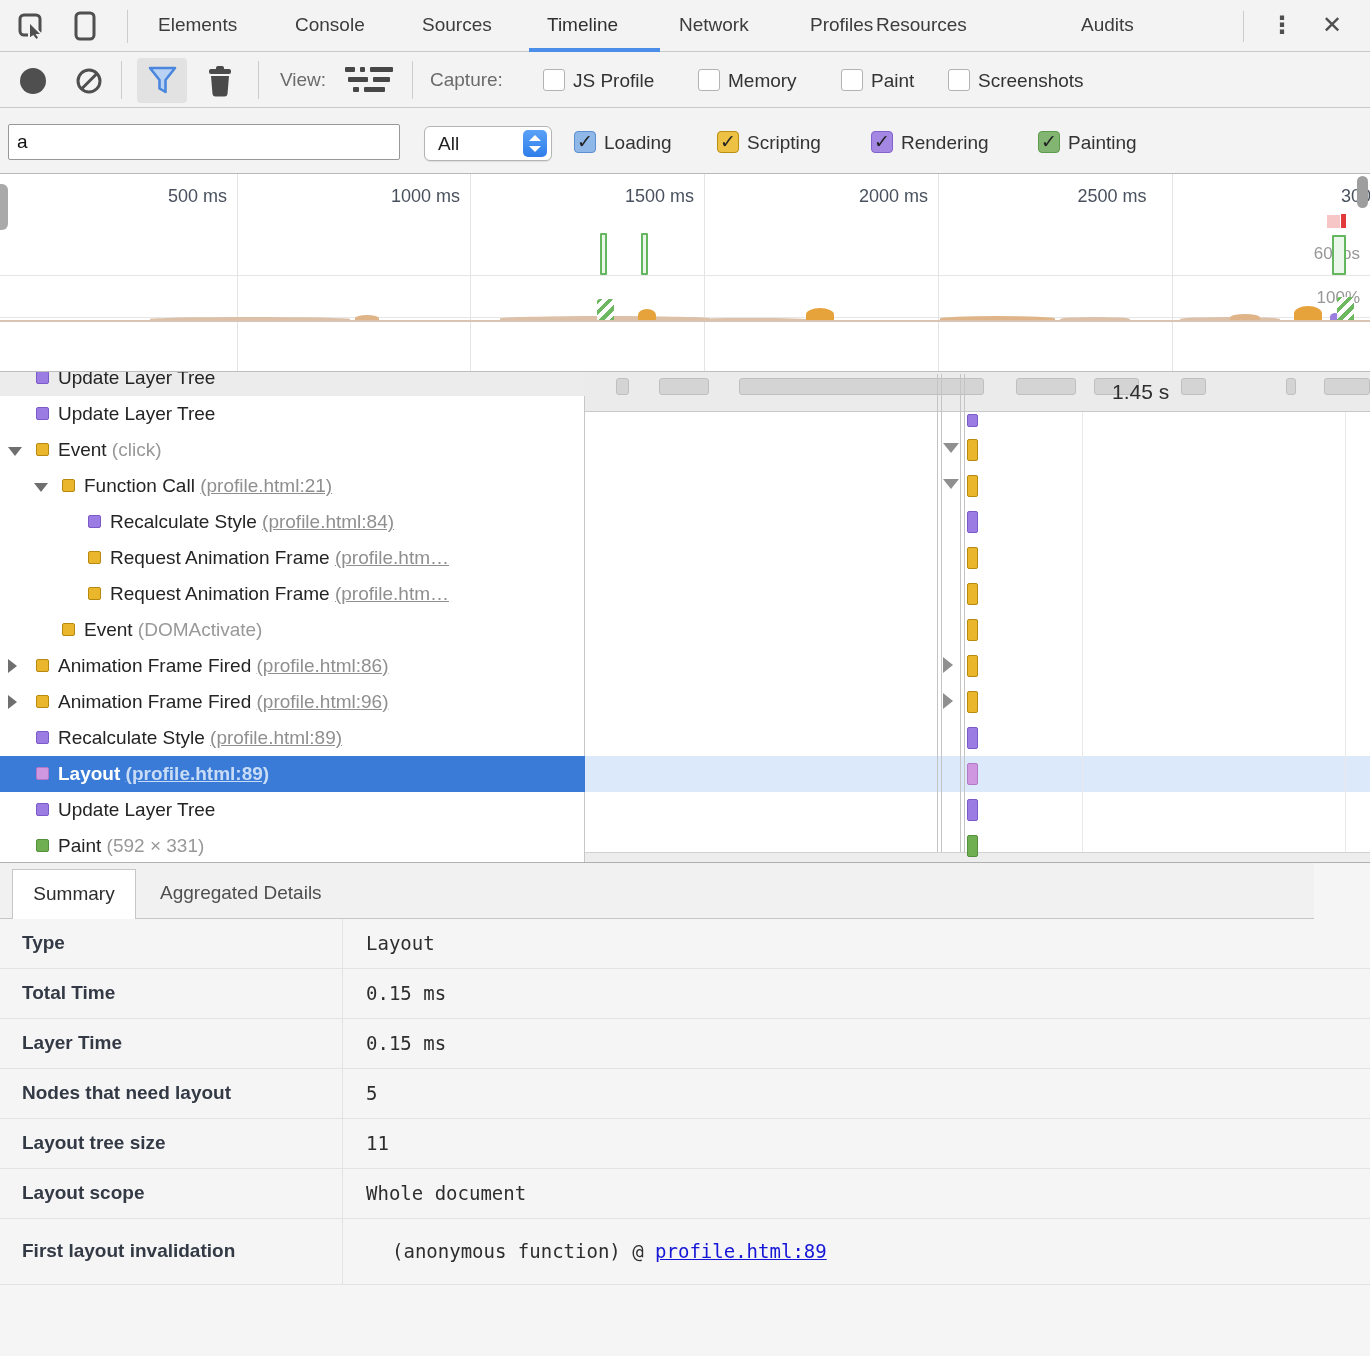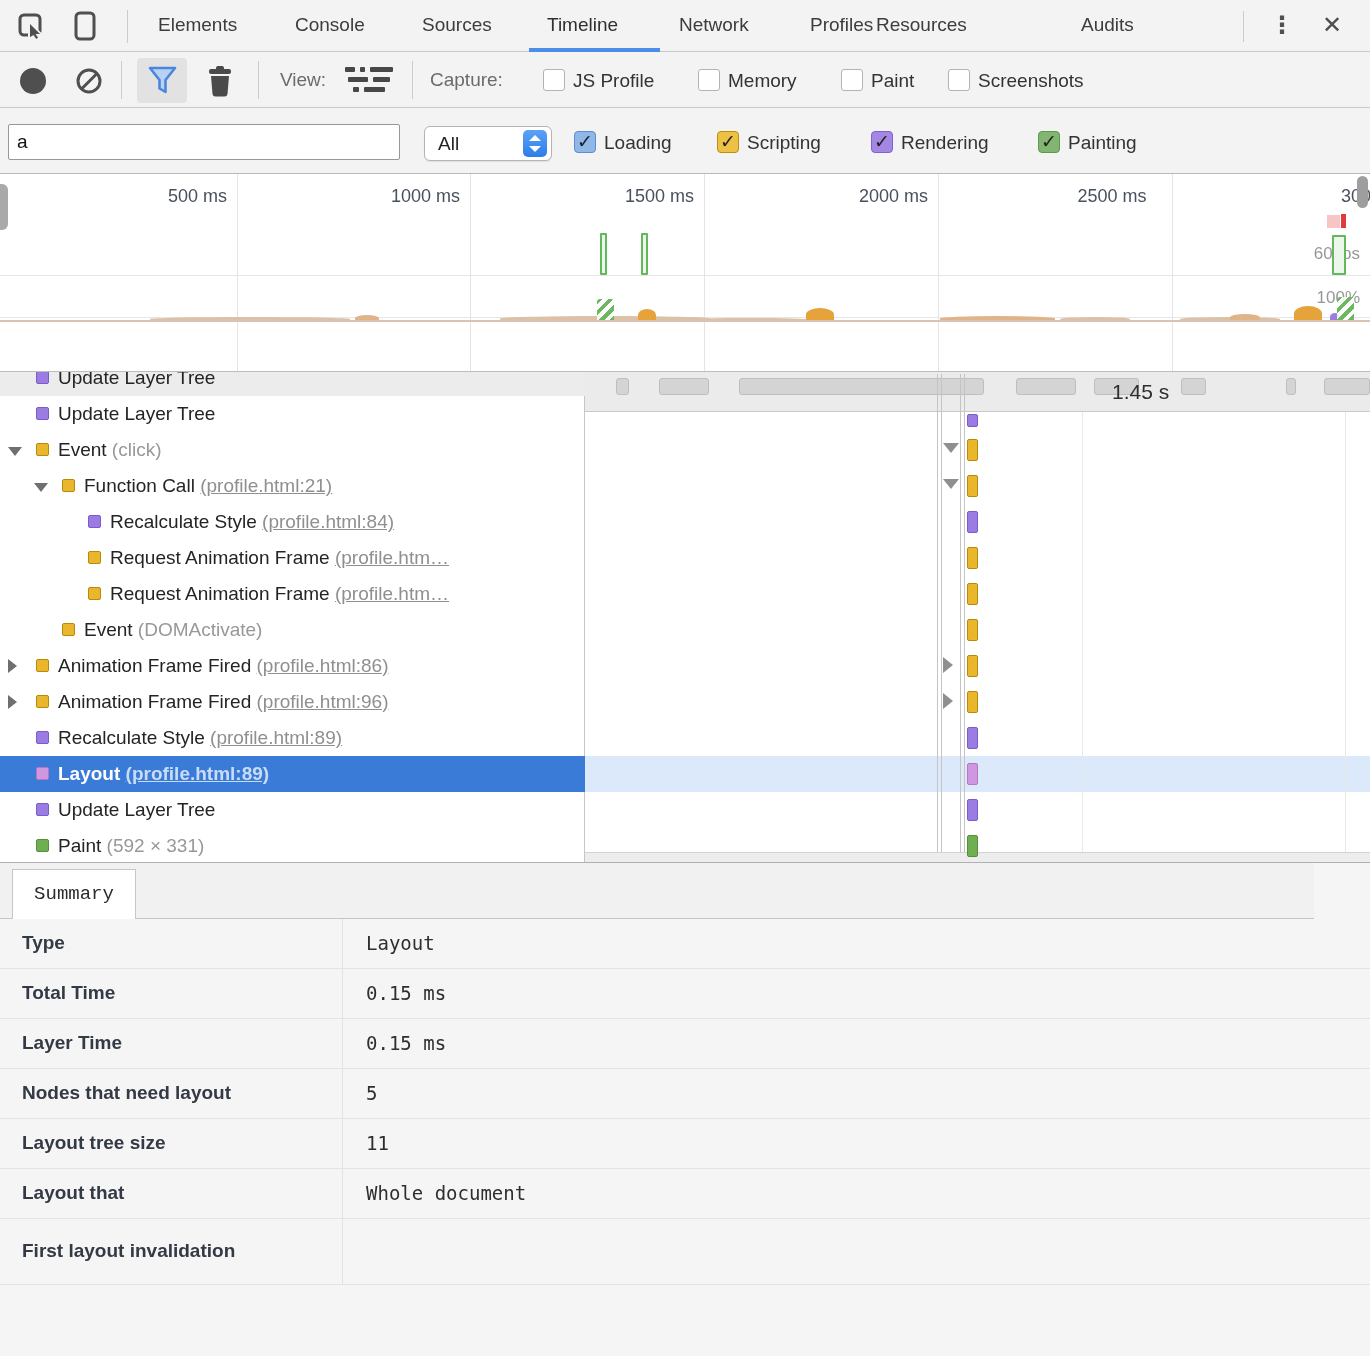--- a/index.html
+++ b/index.html
@@ -74,21 +74,21 @@
   .longline { position:absolute; top:2px; width:1px; height:478px; background:#c4c4c4; z-index:2; }
   .faintline { position:absolute; top:40px; width:1px; height:440px; background:#e9e9e9; }
   .fbar { position:absolute; left:382px; width:11px; height:22px; border-radius:2px; border:1px solid; z-index:2; }
   .ftri { position:absolute; width:0; height:0; z-index:2; }
   .ftri.down { border-left:8px solid transparent; border-right:8px solid transparent; border-top:10px solid #8f8f8f; }
   .ftri.right { border-top:8px solid transparent; border-bottom:8px solid transparent; border-left:10px solid #8f8f8f; }
   .hscroll { position:absolute; left:0; top:480px; width:785px; height:10px; background:#ededed; border-top:1px solid #d2d2d2; }
 
   
   .details { left:0; top:862px; width:1370px; height:494px; background:#f5f5f5; border-top:1px solid #b0b0b0; }
-  .dtabbar { position:absolute; left:0; top:0; width:1314px; height:56px; background:#f1f1f1; border-bottom:1px solid #c6c6c6;font-family:Liberation Mono, monospace; }
+  .dtabbar { position:absolute; left:0; top:0; width:1314px; height:56px; background:#f1f1f1; border-bottom:1px solid #c6c6c6; }
   .dtab-active { position:absolute; left:12px; top:6px; width:124px; height:50px; background:#fff; border:1px solid #c6c6c6; border-bottom:none; z-index:1; text-align:center; font-size:19px; color:#2b2b2b; line-height:48px; }
   .dtab { position:absolute; left:150px; top:6px; height:50px; font-size:19px; color:#4f4f4f; line-height:48px; padding:0 10px; }
   .srow { position:absolute; left:0; width:1370px; border-bottom:1px solid #e3e3e3; }
   .srow .lab { position:absolute; left:22px; font-size:19px; font-weight:bold; color:#333a45; }
   .srow .val { position:absolute; left:366px; font-size:19px; color:#2e2e2e; font-family:"DejaVu Sans Mono","Liberation Mono",monospace; }
   .srow .val a { color:#1616d6; text-decoration:underline; }
   .coldiv { position:absolute; left:342px; top:56px; width:1px; background:#e3e3e3; }
   svg { display:block; }
 </style>
 </head>
@@ -379,20 +379,21 @@
         <div class="fbar" style="top: 427px; height: 22px; background: rgb(155, 124, 226); border-color: rgb(123, 91, 201);"></div>
         <div class="fbar" style="top: 463px; height: 22px; background: rgb(111, 174, 81); border-color: rgb(86, 143, 59);"></div>
       </div>
     <div class="hscroll"></div>
   </div>
 </div>
 
 <div class="abs details">
   <div class="dtabbar">
     <div class="dtab-active">Summary</div>
+    <div class="dtab">Aggregated Details</div>
   </div>
   <div id="summary-rows">
       <div class="srow" style="top: 56px; height: 50px;">
         <div class="lab" style="top: 13px;">Type</div>
         <div class="val" style="top: 13px;">Layout</div>
       </div>
       <div class="srow" style="top: 106px; height: 50px; padding-left: 26px;">
         <div class="lab" style="top: 13px;">Total Time</div>
         <div class="val" style="top: 13px;">0.15 ms</div>
       </div>
@@ -402,21 +403,22 @@
       </div>
       <div class="srow" style="top: 206px; height: 50px;">
         <div class="lab" style="top: 13px;">Nodes that need layout</div>
         <div class="val" style="top: 13px;">5</div>
       </div>
       <div class="srow" style="top: 256px; height: 50px;">
         <div class="lab" style="top: 13px;">Layout tree size</div>
         <div class="val" style="top: 13px;">11</div>
       </div>
       <div class="srow" style="top: 306px; height: 50px;">
-        <div class="lab" style="top: 13px;">Layout that</div>
+        <div class="lab" style="top: 13px;">Layout scope</div>
         <div class="val" style="top: 13px;">Whole document</div>
       </div>
       <div class="srow" style="top: 356px; height: 66px;">
         <div class="lab" style="top: 21px;">First layout invalidation</div>
+        <div class="val" style="top: 21px; left: 392px;"><span>(anonymous function) @ </span><a>profile.html:89</a></div>
       </div>
     </div>
   <div class="coldiv" id="summary-coldiv" style="height: 366px;"></div>
 </div>
 
 </body></html>

